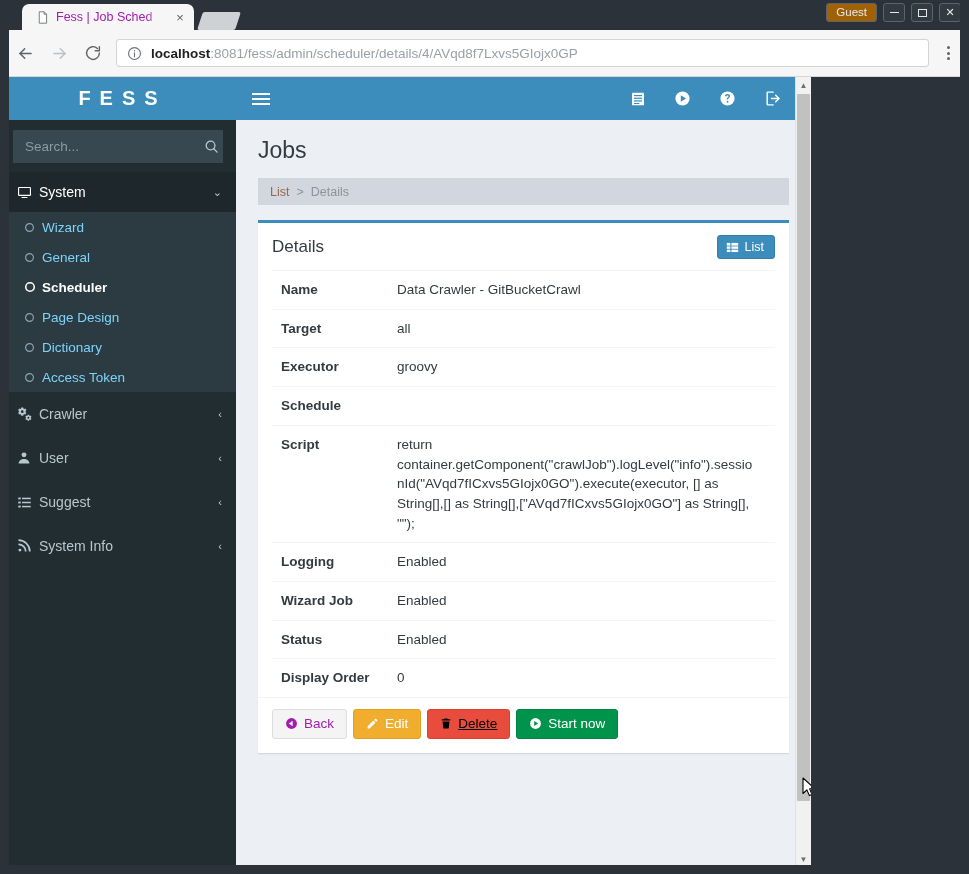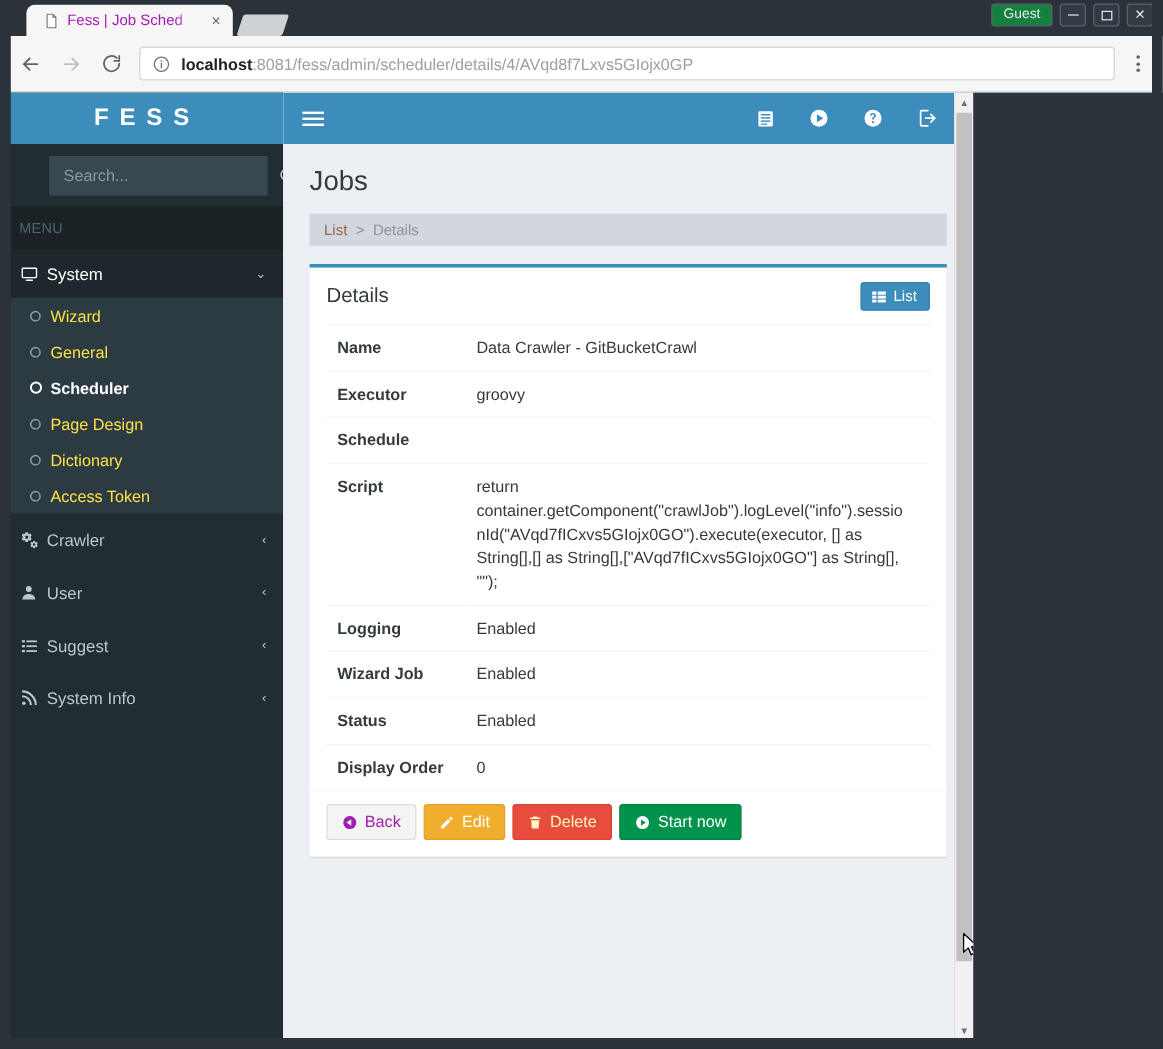--- a/index.html
+++ b/index.html
@@ -84,21 +84,21 @@
     gap: 6px;
   }
   .guest-btn {
     height: 19px;
     padding: 0 9px;
     border: 1px solid #5a646d;
     border-radius: 3px;
     color: #e6e9ec;
     font-size: 11.5px;
     line-height: 17px;
-    background: #15803d;
+    background: #a16207;
   }
   .winbtn {
     width: 22px; height: 19px;
     border: 1px solid #5a646d;
     border-radius: 3px;
     background: #323a42;
     color: #e6e9ec;
     font-size: 11px;
     display: flex; align-items: center; justify-content: center;
   }
@@ -191,21 +191,20 @@
     letter-spacing: 9px;
     padding-left: 9px;
   }
   .search-wrap { padding: 10px 13px 9px 13px; background: #222d32; }
   .search-box {
     height: 33px;
     background: #374850;
     display: flex;
     align-items: center;
     padding: 0 10px;
-    margin-left: 28px;
   }
   .search-box input {
     flex: 1 1 auto;
     background: transparent;
     border: none;
     outline: none;
     color: #b8c7ce;
     font-size: 13.5px;
     font-family: "Liberation Sans", sans-serif;
   }
@@ -252,21 +251,21 @@
     border-left-color: #3c8dbc;
     color: #ffffff;
   }
   .nav-item.active .ni-icon { color: #ffffff; }
   .treeview { background: #2c3b41; }
   .tree-item {
     display: flex;
     align-items: center;
     height: 30px;
     padding-left: 24px;
-    color: #fde047;
+    color: #7dd3fc;
     font-size: 13.5px;
   }
   .tree-item .ti-bullet {
     width: 18px;
     flex: none;
     display: flex;
     align-items: center;
     color: #8aa4af;
   }
   .tree-item.selected { color: #ffffff; font-weight: 600; }
@@ -391,21 +390,21 @@
     gap: 6px;
     font-size: 13.5px;
     border-radius: 3px;
     padding: 7px 12px;
     border: 1px solid transparent;
     line-height: 1;
     font-family: "Liberation Sans", sans-serif;
   }
   .btn-default { background: #f4f4f4; border-color: #ddd; color: #a21caf; }
   .btn-warning { background: #f0ad2e; border-color: #e2a023; color: #ffffff; }
-  .btn-danger  { background: #e74c3c; border-color: #d94233; color: #fef9c3; }
+  .btn-danger  { background: #e74c3c; border-color: #d94233; color: #000000; text-decoration: underline; }
   .btn-success { background: #00934b; border-color: #008342; color: #ffffff; }
   .btn svg { flex: none; }
 
   
   #scrollbar {
     position: absolute;
     right: 0; top: 0;
     width: 16px; height: 790px;
     background: #f1f1f1;
     border-left: 1px solid #e0e0e0;
@@ -530,21 +529,20 @@
           <input type="text" placeholder="Search..." style="">
           <span class="search-btn">
             <svg width="15" height="15" viewBox="0 0 24 24" fill="none" stroke="currentColor" stroke-width="2.1" stroke-linecap="round">
               <circle cx="10.5" cy="10.5" r="7"></circle>
                 <line x1="15.6" y1="15.6" x2="21" y2="21"></line>
             </svg>
           </span>
         </div>
       </div>
 
-      <div class="menu-header">MENU</div>
 
 
       <div class="nav-item active">
         <span class="ni-icon">
           <svg width="15" height="15" viewBox="0 0 24 24" fill="none" stroke="currentColor" stroke-width="1.8">
             <rect x="2.5" y="4" width="19" height="12.5" rx="1"></rect>
               <line x1="8" y1="20" x2="16" y2="20" stroke-linecap="round"></line>
           </svg>
         </span>
         <span class="ni-label">System</span>
@@ -719,20 +717,24 @@
             <span>List</span>
           </button>
         </div>
 
         <div class="panel-body">
           <table class="detail">
             <tbody>
               <tr>
                 <th>Name</th>
                 <td>Data Crawler - GitBucketCrawl</td>
+              </tr>
+              <tr>
+                <th>Target</th>
+                <td>all</td>
               </tr>
               <tr>
                 <th>Executor</th>
                 <td>groovy</td>
               </tr>
               <tr>
                 <th>Schedule</th>
                 <td style="min-height:19px;">&nbsp;</td>
               </tr>
               <tr>

